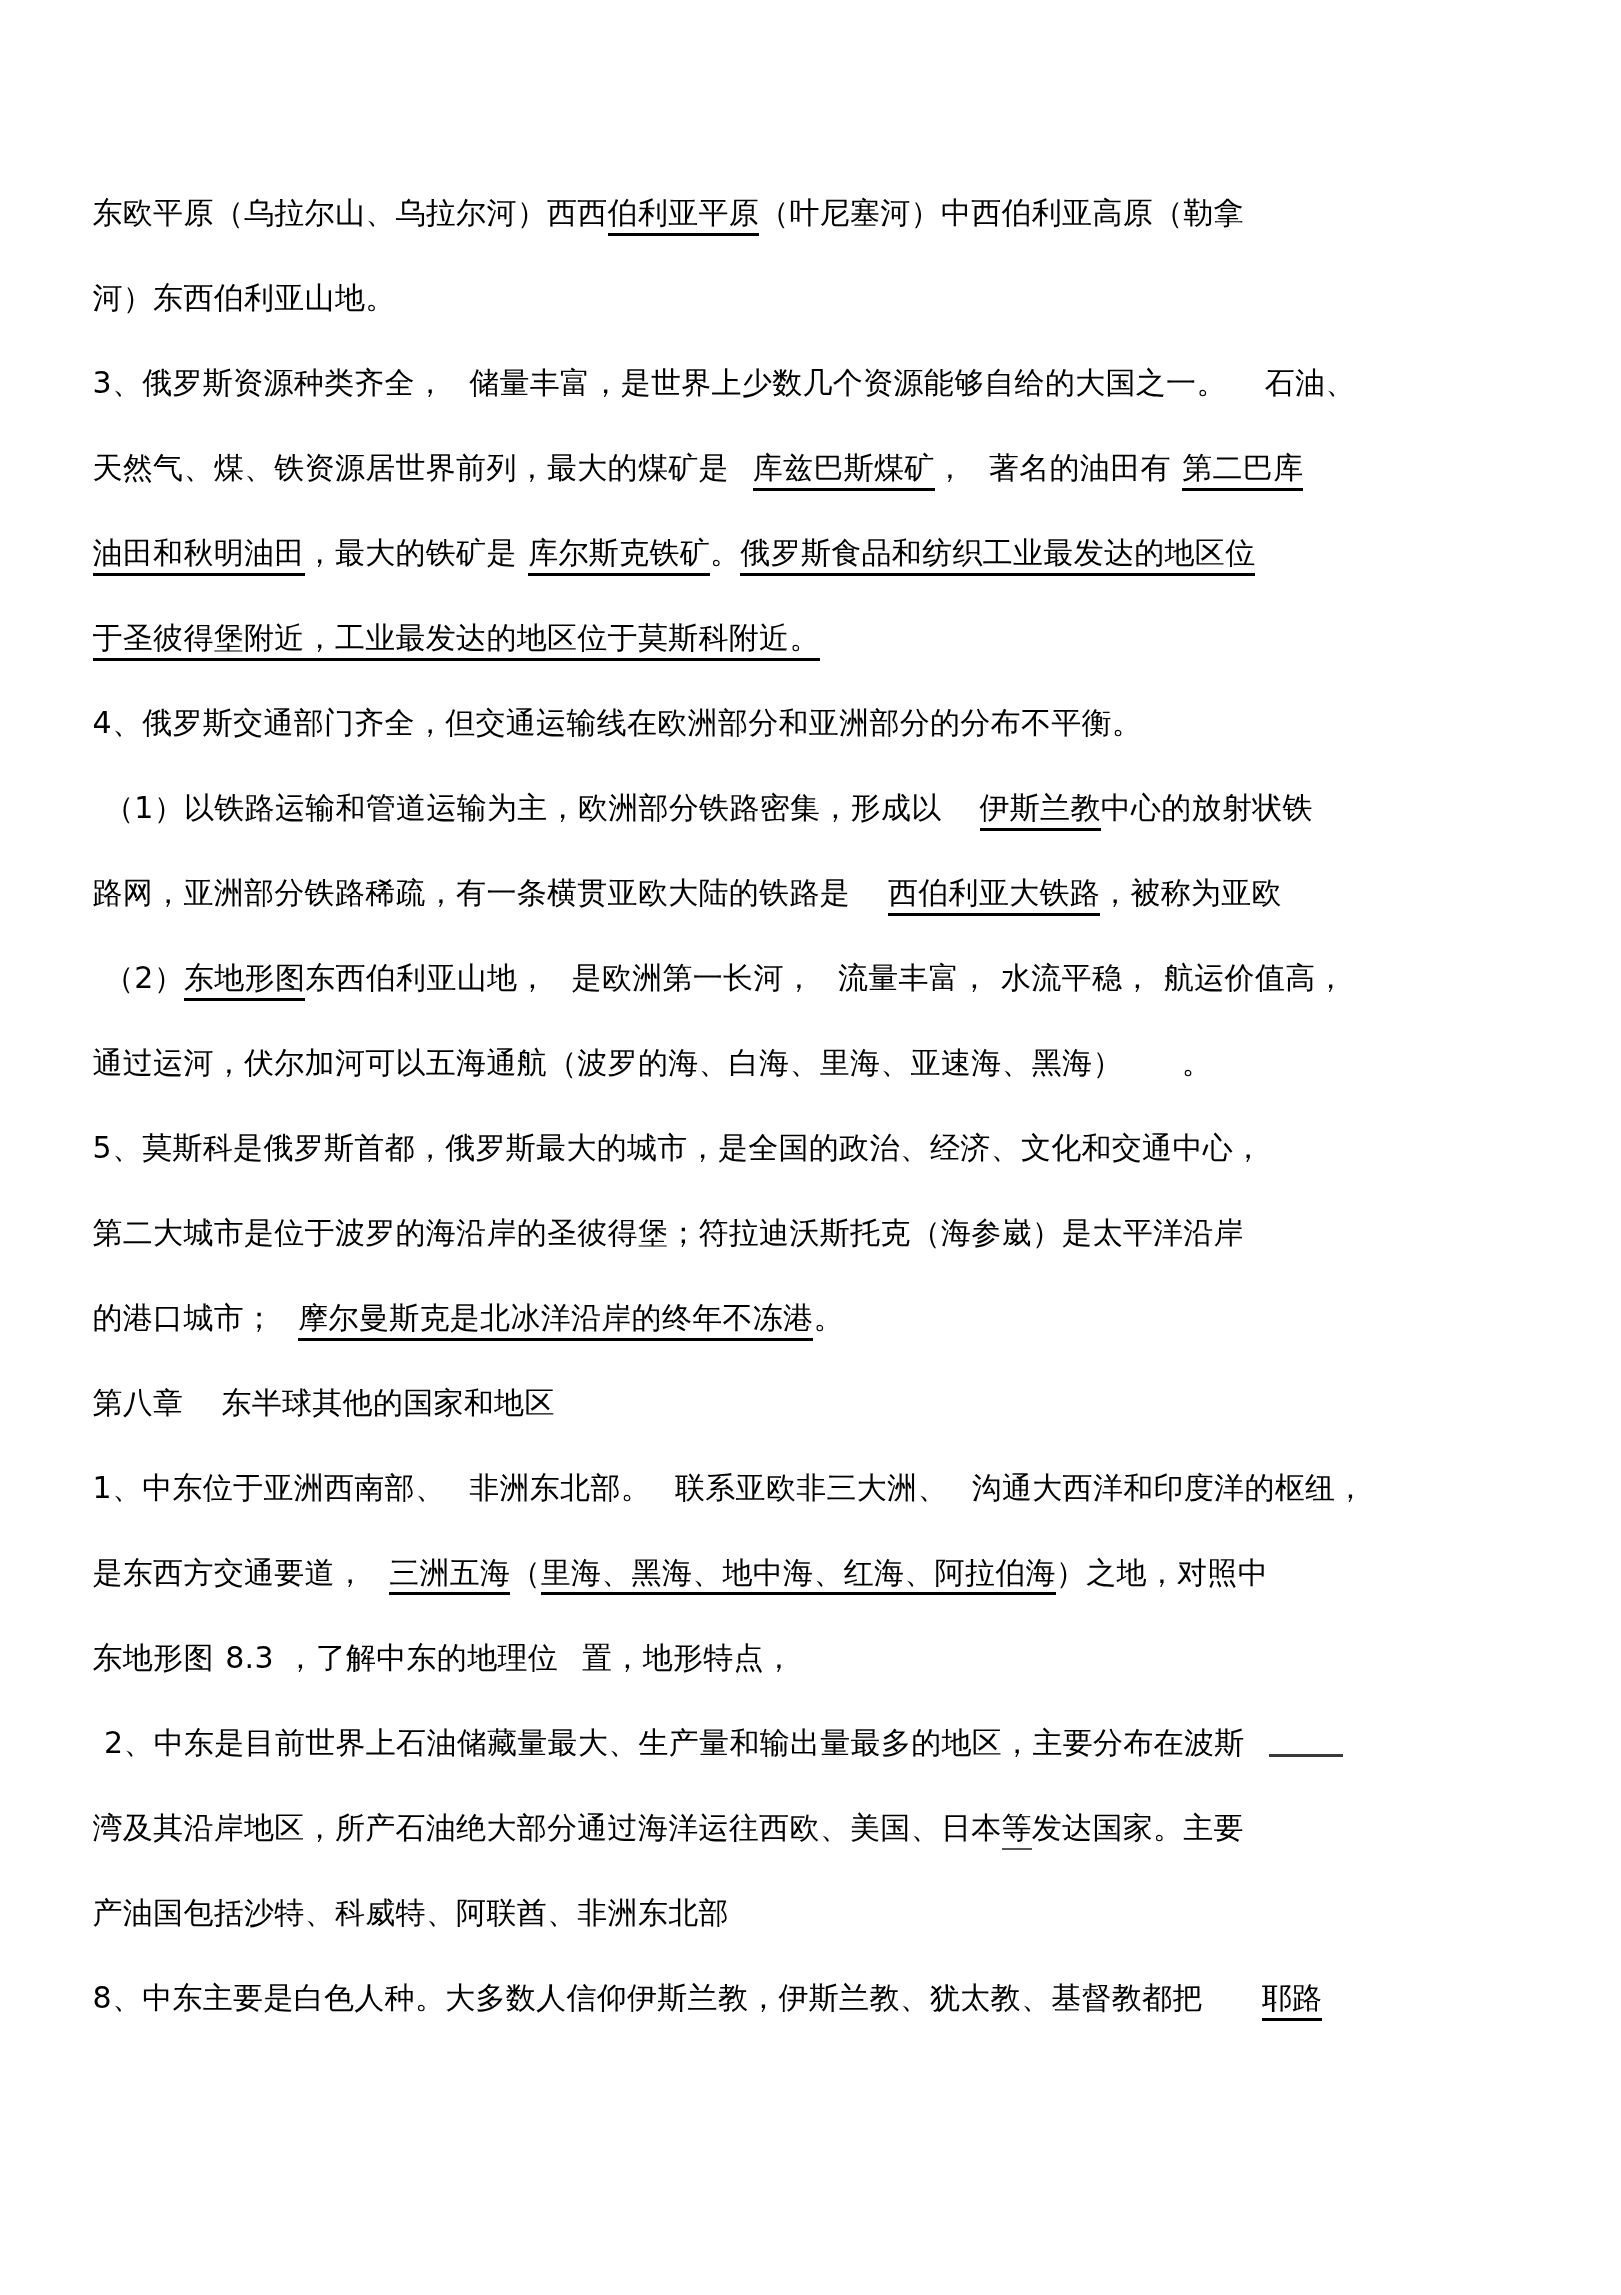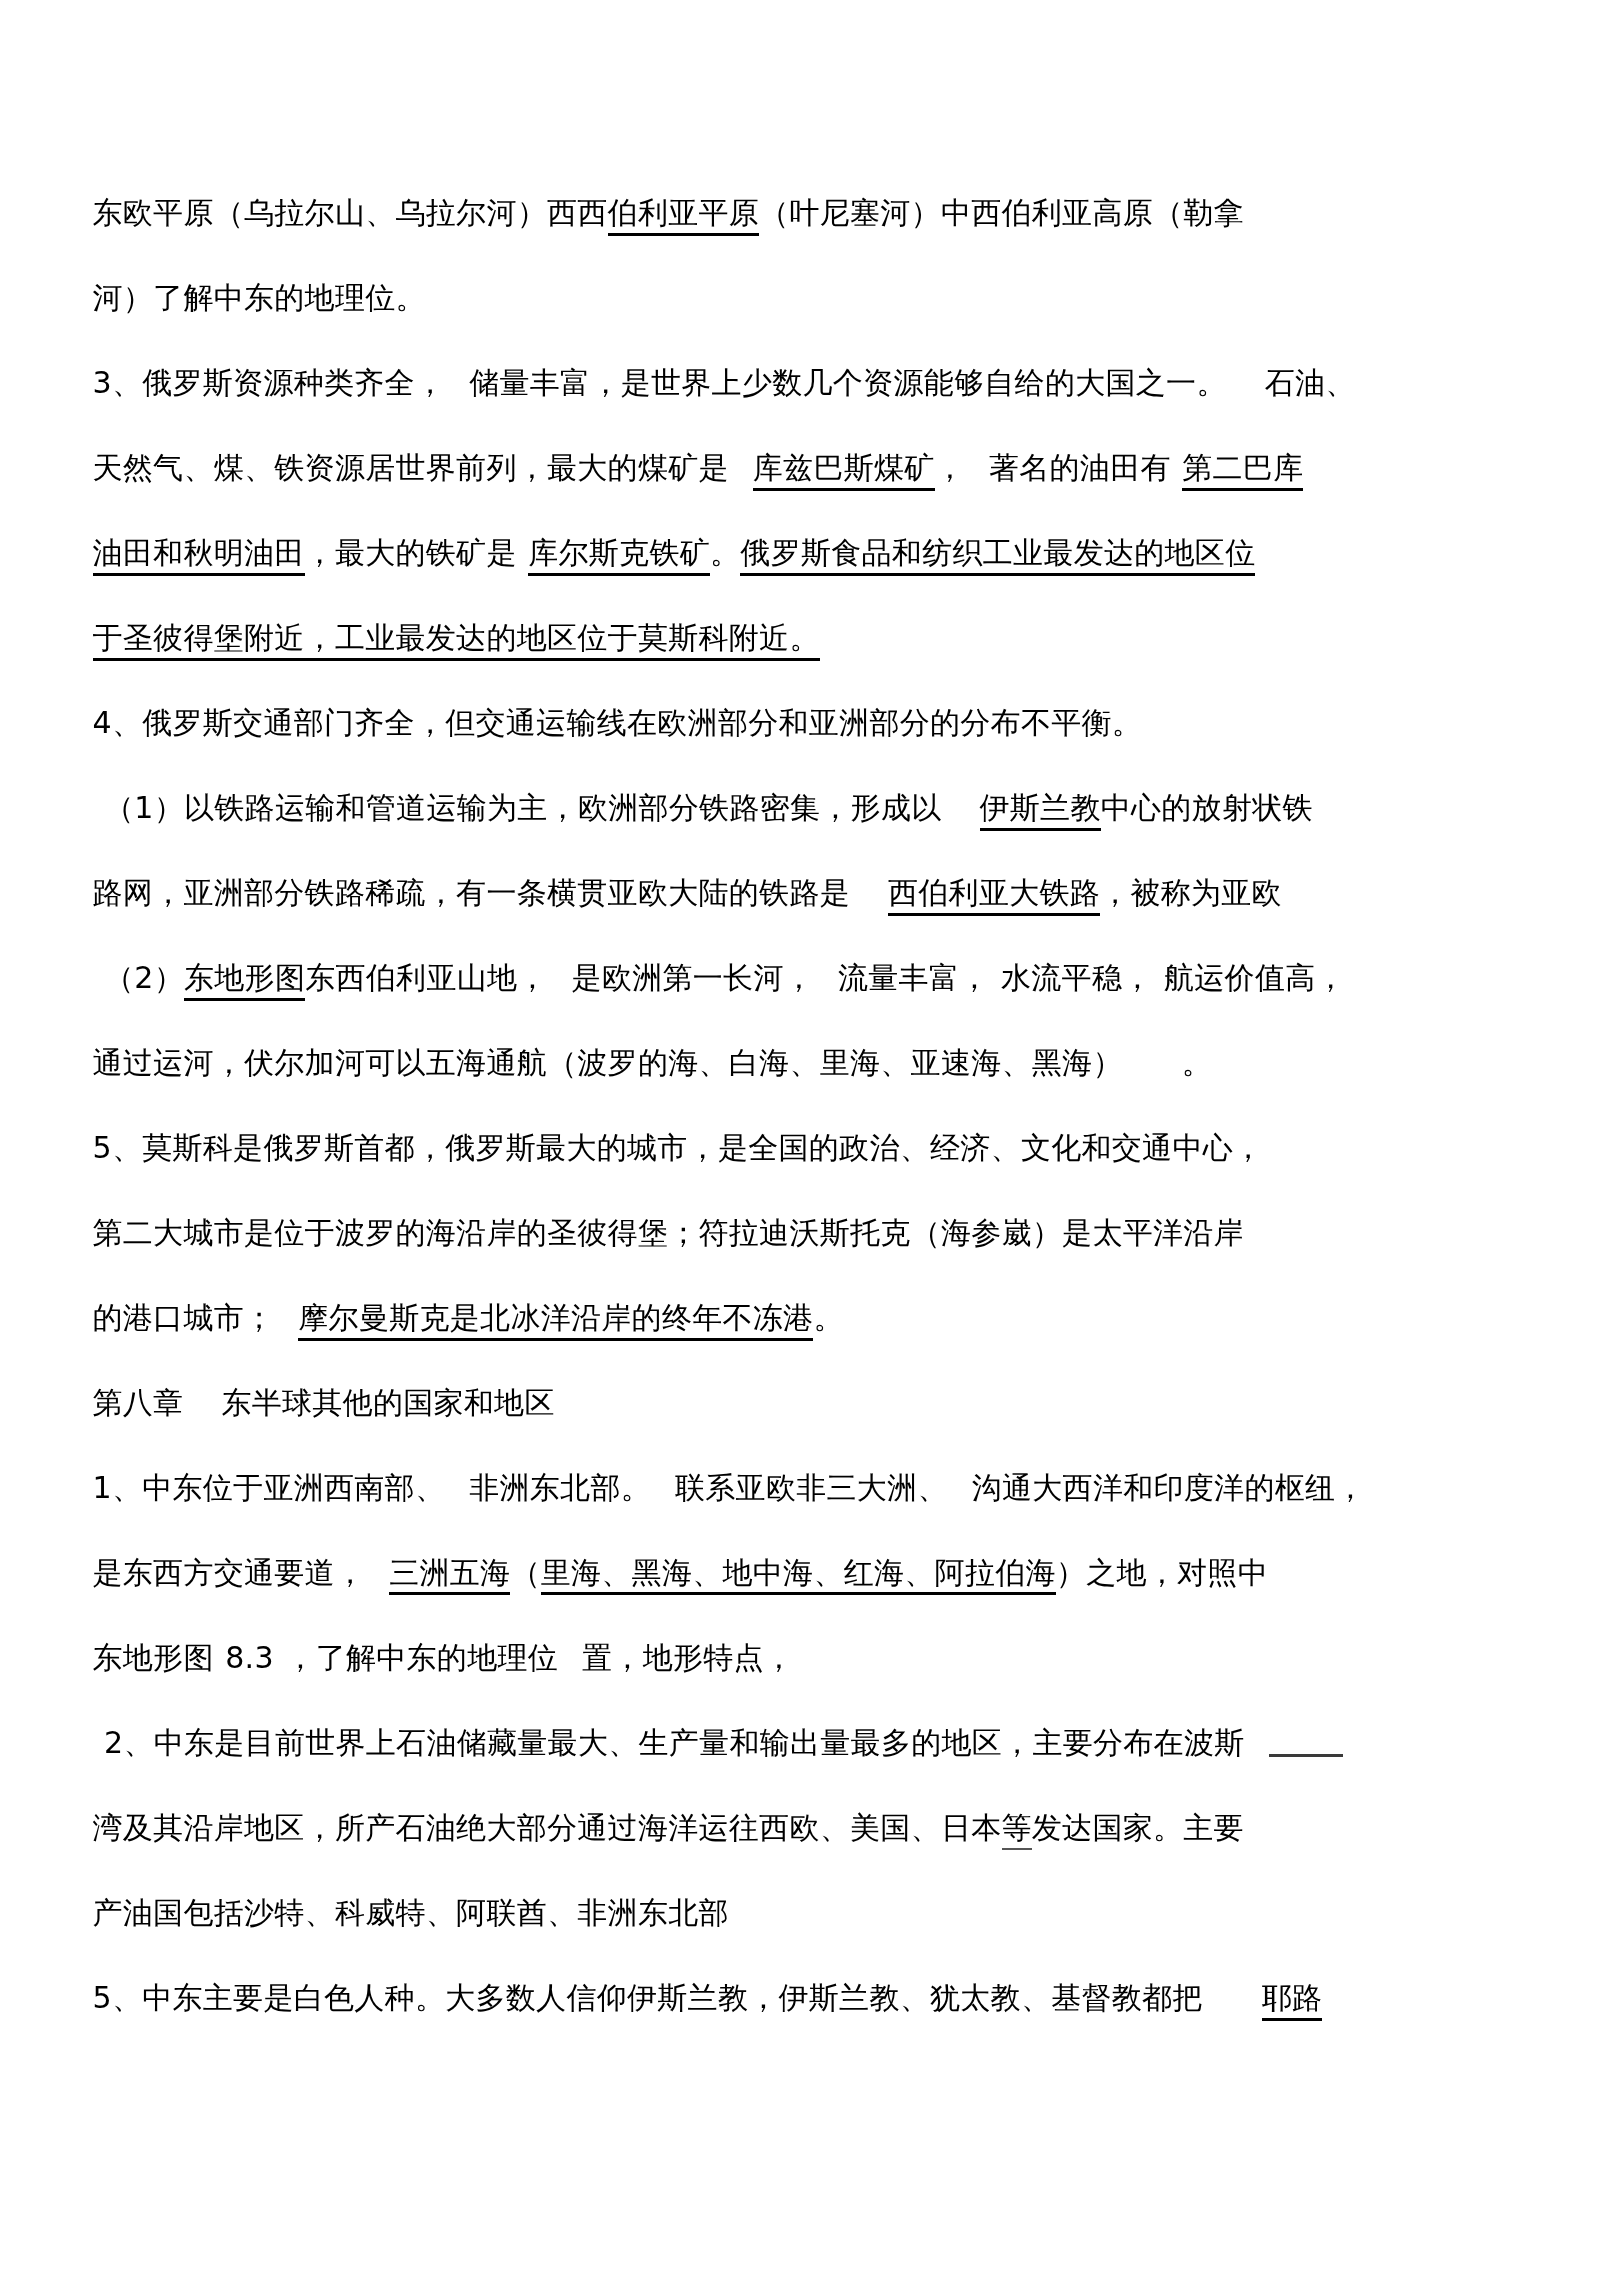--- a/index.html
+++ b/index.html
@@ -59,35 +59,35 @@
   .sp-m { display: inline-block; width: 24px; }
   .sp-l { display: inline-block; width: 38px; }
   .sp-xl { display: inline-block; width: 59px; }
 </style>
 </head>
 <body>
 
 <div class="page">
   <div class="doc-body">
 
-    <p class="para"><span>东欧平原（乌拉尔山、乌拉尔河）西西</span><span class="u">伯利亚平原</span><span>（叶尼塞河）中西伯利亚高原（勒拿</span><br><span>河）了解中东的地理位。</span></p>
+    <p class="para"><span>东欧平原（乌拉尔山、乌拉尔河）西西</span><span class="u">伯利亚平原</span><span>（叶尼塞河）中西伯利亚高原（勒拿</span><br><span>河）东西伯利亚山地。</span></p>
 
     <p class="para"><span>3、俄罗斯资源种类齐全，</span><span class="sp-m"></span><span>储量丰富，是世界上少数几个资源能够自给的大国之一。</span><span class="sp-l"></span><span>石油、</span><br><span>天然气、煤、铁资源居世界前列，最大的煤矿是</span><span class="sp-m"></span><span class="u">库兹巴斯煤矿</span><span>，</span><span class="sp-m"></span><span>著名的油田有</span><span class="sp-s"></span><span class="u">第二巴库</span><br><span class="u">油田和秋明油田</span><span>，最大的铁矿是</span><span class="sp-s"></span><span class="u">库尔斯克铁矿</span><span>。</span><span class="u">俄罗斯食品和纺织工业最发达的地区位</span><br><span class="u">于圣彼得堡附近，工业最发达的地区位于莫斯科附近。</span></p>
 
     <p class="para"><span>4、俄罗斯交通部门齐全，但交通运输线在欧洲部分和亚洲部分的分布不平衡。</span></p>
 
     <p class="para"><span class="sp-s"></span><span>（1）以铁路运输和管道运输为主，欧洲部分铁路密集，形成以</span><span class="sp-l"></span><span class="u">伊斯兰教</span><span>中心的放射状铁</span><br><span>路网，亚洲部分铁路稀疏，有一条横贯亚欧大陆的铁路是</span><span class="sp-l"></span><span class="u">西伯利亚大铁路</span><span>，被称为亚欧</span><br></p>
 
     <p class="para"><span class="sp-s"></span><span>（2）</span><span class="u">东地形图</span><span>东西伯利亚山地，</span><span class="sp-m"></span><span>是欧洲第一长河，</span><span class="sp-m"></span><span>流量丰富，</span><span class="sp-s"></span><span>水流平稳，</span><span class="sp-s"></span><span>航运价值高，</span><br><span>通过运河，伏尔加河可以五海通航（波罗的海、白海、里海、亚速海、黑海）</span><span class="sp-xl"></span><span>。</span></p>
 
     <p class="para"><span>5、莫斯科是俄罗斯首都，俄罗斯最大的城市，是全国的政治、经济、文化和交通中心，</span><br><span>第二大城市是位于波罗的海沿岸的圣彼得堡；符拉迪沃斯托克（海参崴）是太平洋沿岸</span><br><span>的港口城市；</span><span class="sp-m"></span><span class="u">摩尔曼斯克是北冰洋沿岸的终年不冻港</span><span>。</span></p>
 
     <p class="para"><span>第八章</span><span class="sp-l"></span><span>东半球其他的国家和地区</span></p>
 
     <p class="para"><span>1、中东位于亚洲西南部、</span><span class="sp-m"></span><span>非洲东北部。</span><span class="sp-m"></span><span>联系亚欧非三大洲、</span><span class="sp-m"></span><span>沟通大西洋和印度洋的枢纽，</span><br><span>是东西方交通要道，</span><span class="sp-m"></span><span class="u kai">三洲五海</span><span class="kai">（</span><span class="u kai">里海、黑海、地中海、红海、阿拉伯海</span><span class="kai">）之地，对照中</span><br><span>东地形图</span><span class="sp-s"></span><span>8.3</span><span class="sp-s"></span><span>，了解中东的地理位</span><span class="sp-m"></span><span>置，地形特点，</span></p>
 
     <p class="para"><span class="sp-s"></span><span>2、中东是目前世界上石油储藏量最大、生产量和输出量最多的地区，主要分布在波斯</span><span class="sp-m"></span><span class="blank-u"></span><br><span>湾及其沿岸地区，所产石油绝大部分通过海洋运往西欧、美国、日本</span><span class="u-thin">等</span><span>发达国家。主要</span><br><span>产油国包括沙特、科威特、阿联酋、非洲东北部</span></p>
 
-    <p class="para"><span>5、中东主要是白色人种。大多数人信仰伊斯兰教，伊斯兰教、犹太教、基督教都把</span><span class="sp-xl"></span><span class="u">耶路</span></p>
+    <p class="para"><span>8、中东主要是白色人种。大多数人信仰伊斯兰教，伊斯兰教、犹太教、基督教都把</span><span class="sp-xl"></span><span class="u">耶路</span></p>
 
   </div>
 </div>
 
 
 </body></html>

